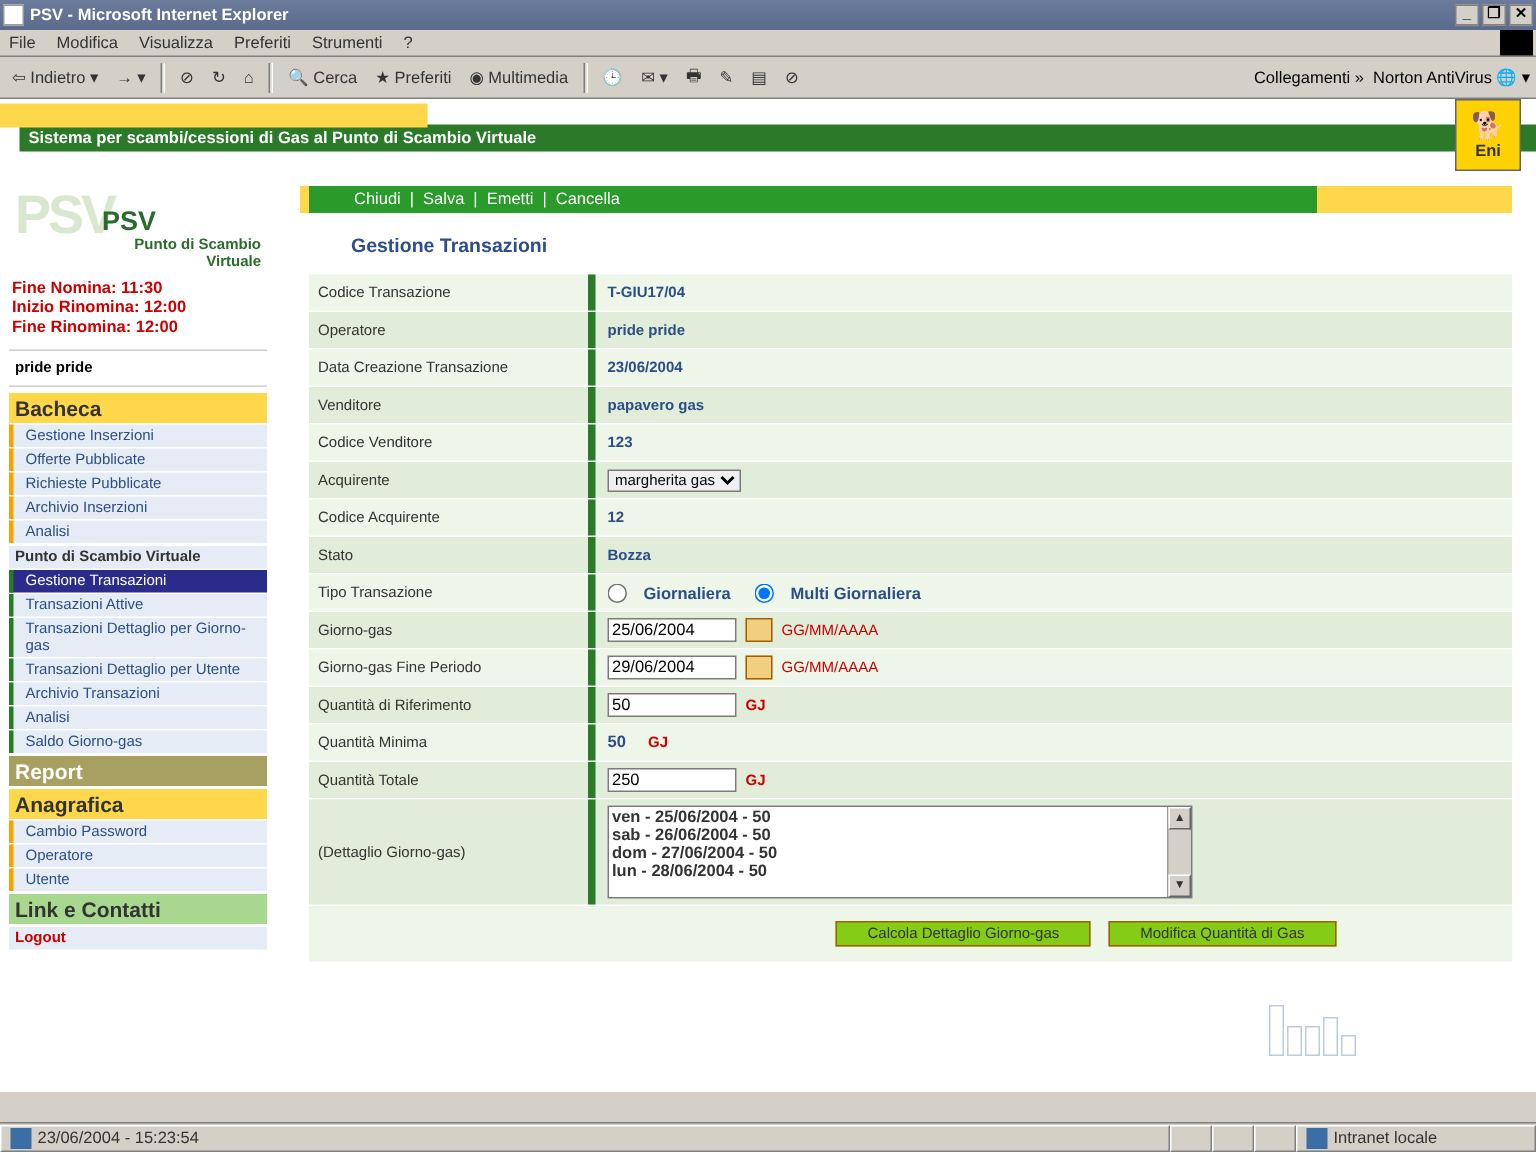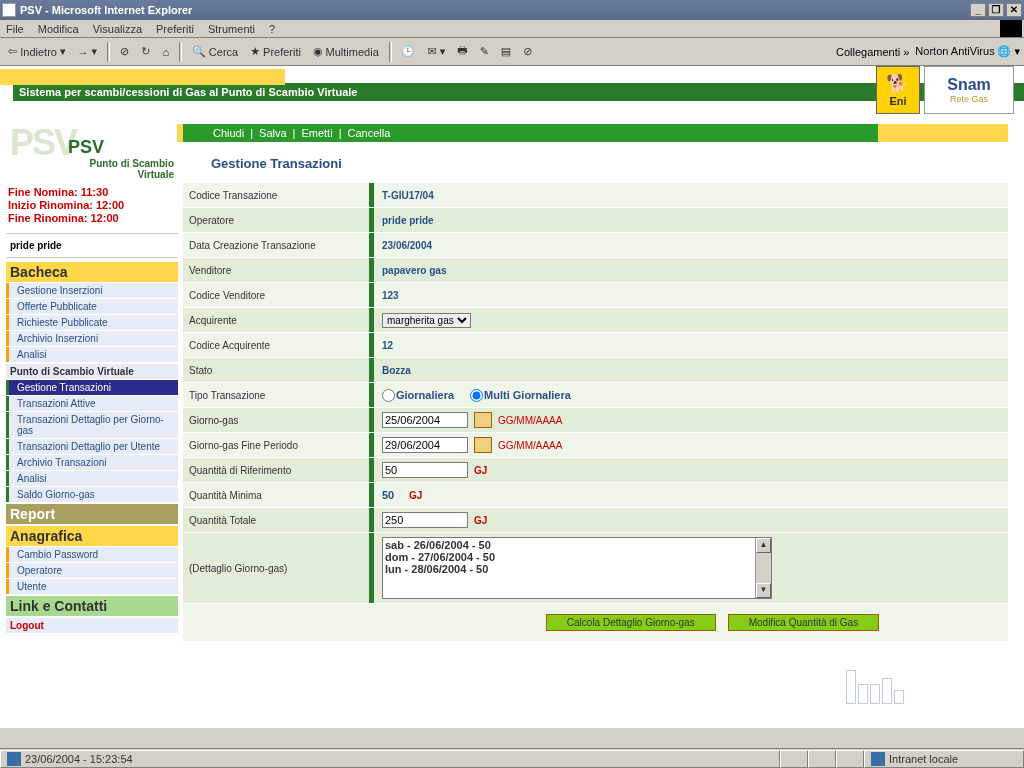--- a/index.html
+++ b/index.html
@@ -32,36 +32,36 @@
 .redinfo{font-size:10px;color:#c00;font-weight:bold;padding:4px 2px;line-height:13px}
 .userbox{font-size:10px;font-weight:bold;padding:6px 4px;border-top:1px solid #ccc;border-bottom:1px solid #ccc;margin:4px 0}
 .navsec{margin-top:2px}
 .navhead{background:#fed74a;font-weight:bold;padding:2px 4px;color:#333;font-size:14px}
 .navhead.olive{background:#a8a060;color:#fff}
 .navhead.green{background:#a8d88f}
 .navitem{background:#e5ecf5;padding:2px 4px 2px 8px;color:#2b4e86;font-size:10px;border-left:3px solid #f7a300;margin-top:1px;cursor:pointer}
 .navitem.ongreen{border-left:3px solid #2a7a2a}
 .navitem.active{background:#2b2b8b;color:#fff}
 .subhd{background:#e5ecf5;font-weight:bold;padding:2px 4px;font-size:10px;color:#333}
-.main{flex:1;margin-left:5px;margin-right:16px}
+.main{flex:1;margin-left:28px;margin-right:16px}
 .actionbar{height:18px;background:#2a9a2a;display:flex;align-items:center;padding-left:30px;gap:6px;color:#fff;font-size:10px;position:relative}
 .actionbar:before{content:"";position:absolute;left:-6px;top:0;bottom:0;width:6px;background:#fed74a}
 .actionbar .ytail{position:absolute;right:0;top:0;bottom:0;width:130px;background:#fed74a}
 .pgtitle{font-weight:bold;color:#2b4e86;font-size:13px;padding:14px 0 12px 28px}
 .form{border:0;background:#eef5e9;margin-left:0}
 .frow{display:flex;border-bottom:1px solid #fff;min-height:24px;align-items:center}
 .frow.alt{background:#e1ecd9}
 .flab{width:186px;padding-left:6px;color:#333;font-size:10px}
 .fval{border-left:5px solid #2a7a2a;padding-left:8px;flex:1;color:#2b4e86;font-weight:bold;font-size:10px;display:flex;align-items:center;gap:6px;min-height:24px}
 .fval input[type=text]{width:86px;font-size:11px;padding:1px 2px;border:1px solid #7a7a7a}
 .fval select{font-size:10px;border:1px solid #7a7a7a}
 .calico{width:18px;height:16px;background:#f0d080;border:1px solid #a06000;display:inline-block}
 .hint{color:#c00;font-weight:normal;font-size:10px}
 .gj{color:#c00;font-weight:bold;font-size:10px}
-.radio{display:inline-flex;align-items:center;gap:1px;margin-right:10px;color:#2b4e86;font-weight:bold;font-size:10px}
+.radio{display:inline-flex;align-items:flex-end;gap:11px;margin-right:10px;color:#2b4e86;font-weight:bold;font-size:10px}
 .radio input{margin:0}
 .dett{background:#e1ecd9}
 .dettbox{display:flex;border-bottom:1px solid #fff}
 .detlist{border:1px solid #7a7a7a;width:390px;height:62px;background:#fff;font-family:"Courier New",monospace;font-size:11px;padding:1px 2px;color:#333;position:relative;overflow:hidden}
 .detlist .sbar{position:absolute;right:0;top:0;bottom:0;width:16px;background:#d4d0c8;border-left:1px solid #999;display:flex;flex-direction:column;justify-content:space-between}
 .sarr{height:15px;background:#d4d0c8;border:1px solid #fff;border-right-color:#666;border-bottom-color:#666;text-align:center;font-size:8px;line-height:12px}
 .btns{display:flex;gap:12px;justify-content:center;padding:10px 0 10px 234px;background:#eef5e9}
 .ybtn{background:#84cc16;border:1px solid #a06000;padding:2px 20px;font-size:10px;color:#333;cursor:pointer}
 .statusbar{position:absolute;left:0;right:0;bottom:0;height:20px;background:#d4d0c8;border-top:1px solid #808080;display:flex;align-items:center;font-size:10px;color:#333}
 .statusbar .sseg{border:1px solid #808080;border-top-color:#fff;border-left-color:#fff;height:18px;padding:0 6px;display:flex;align-items:center}
@@ -120,24 +120,20 @@
 
 <div class="page">
   <div class="banner">
     <div class="ytab"></div>
     <div class="greenbar">Sistema per scambi/cessioni di Gas al Punto di Scambio Virtuale</div>
     <div class="logos">
       <div class="enibox">
           <span style="font-size:18px">🐕</span>
           <span>Eni</span>
         </div>
-      <div class="snambox">
-          <span class="s1">Snam</span>
-          <span class="s2">Rete Gas</span>
-        </div>
     </div>
   </div>
 
   <div class="content">
     <div class="leftcol">
       <div class="psvlogo">
         <div style="display:flex;align-items:flex-end">
             <div class="psvbig">PSV</div>
             <div class="psvsmall" style="margin-left:-8px">PSV</div>
           </div>
@@ -280,20 +276,21 @@
             <div class="flab">Quantità Totale</div>
             <div class="fval">
           <input type="text" value="250" style="">
           <span class="gj">GJ</span>
         </div>
           </div>
         <div class="dettbox dett">
           <div class="flab" style="display:flex;align-items:center;padding:20px 6px">(Dettaglio Giorno-gas)</div>
           <div class="fval" style="padding:4px 8px">
             <div class="detlist">
+              <div>ven - 25/06/2004 - 50</div>
                 <div>sab - 26/06/2004 - 50</div>
                 <div>dom - 27/06/2004 - 50</div>
                 <div>lun - 28/06/2004 - 50</div>
               <div class="sbar">
                   <div class="sarr">▲</div>
                   <div class="sarr">▼</div>
                 </div>
             </div>
           </div>
         </div>

